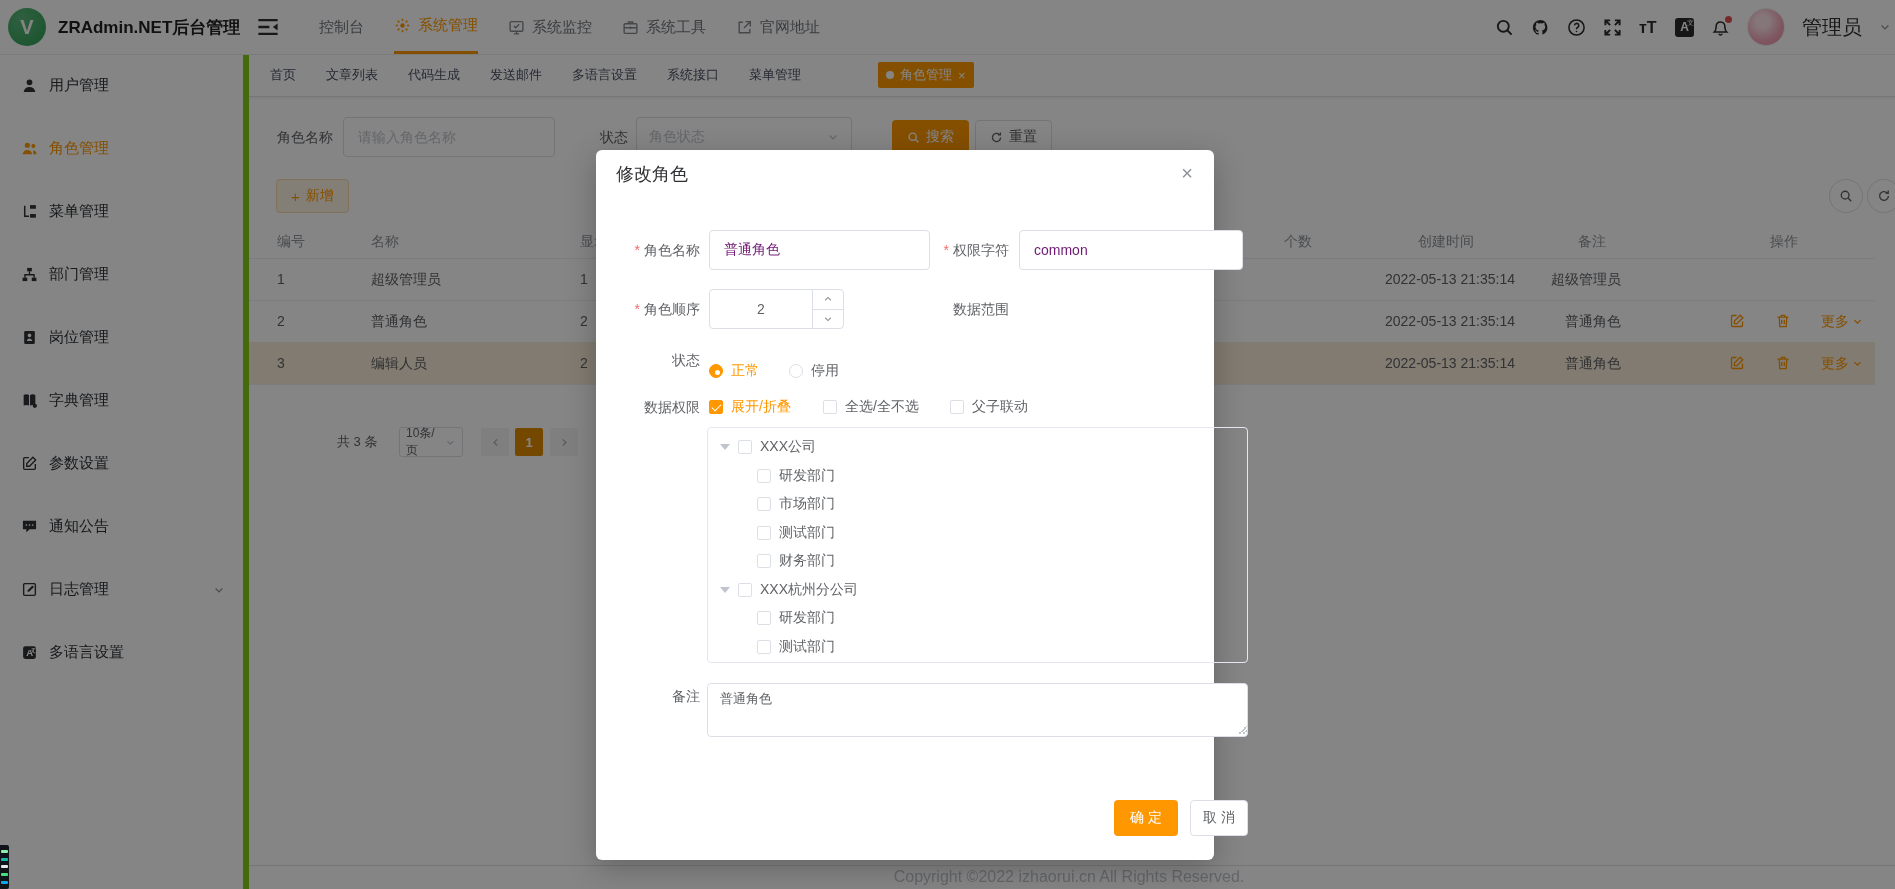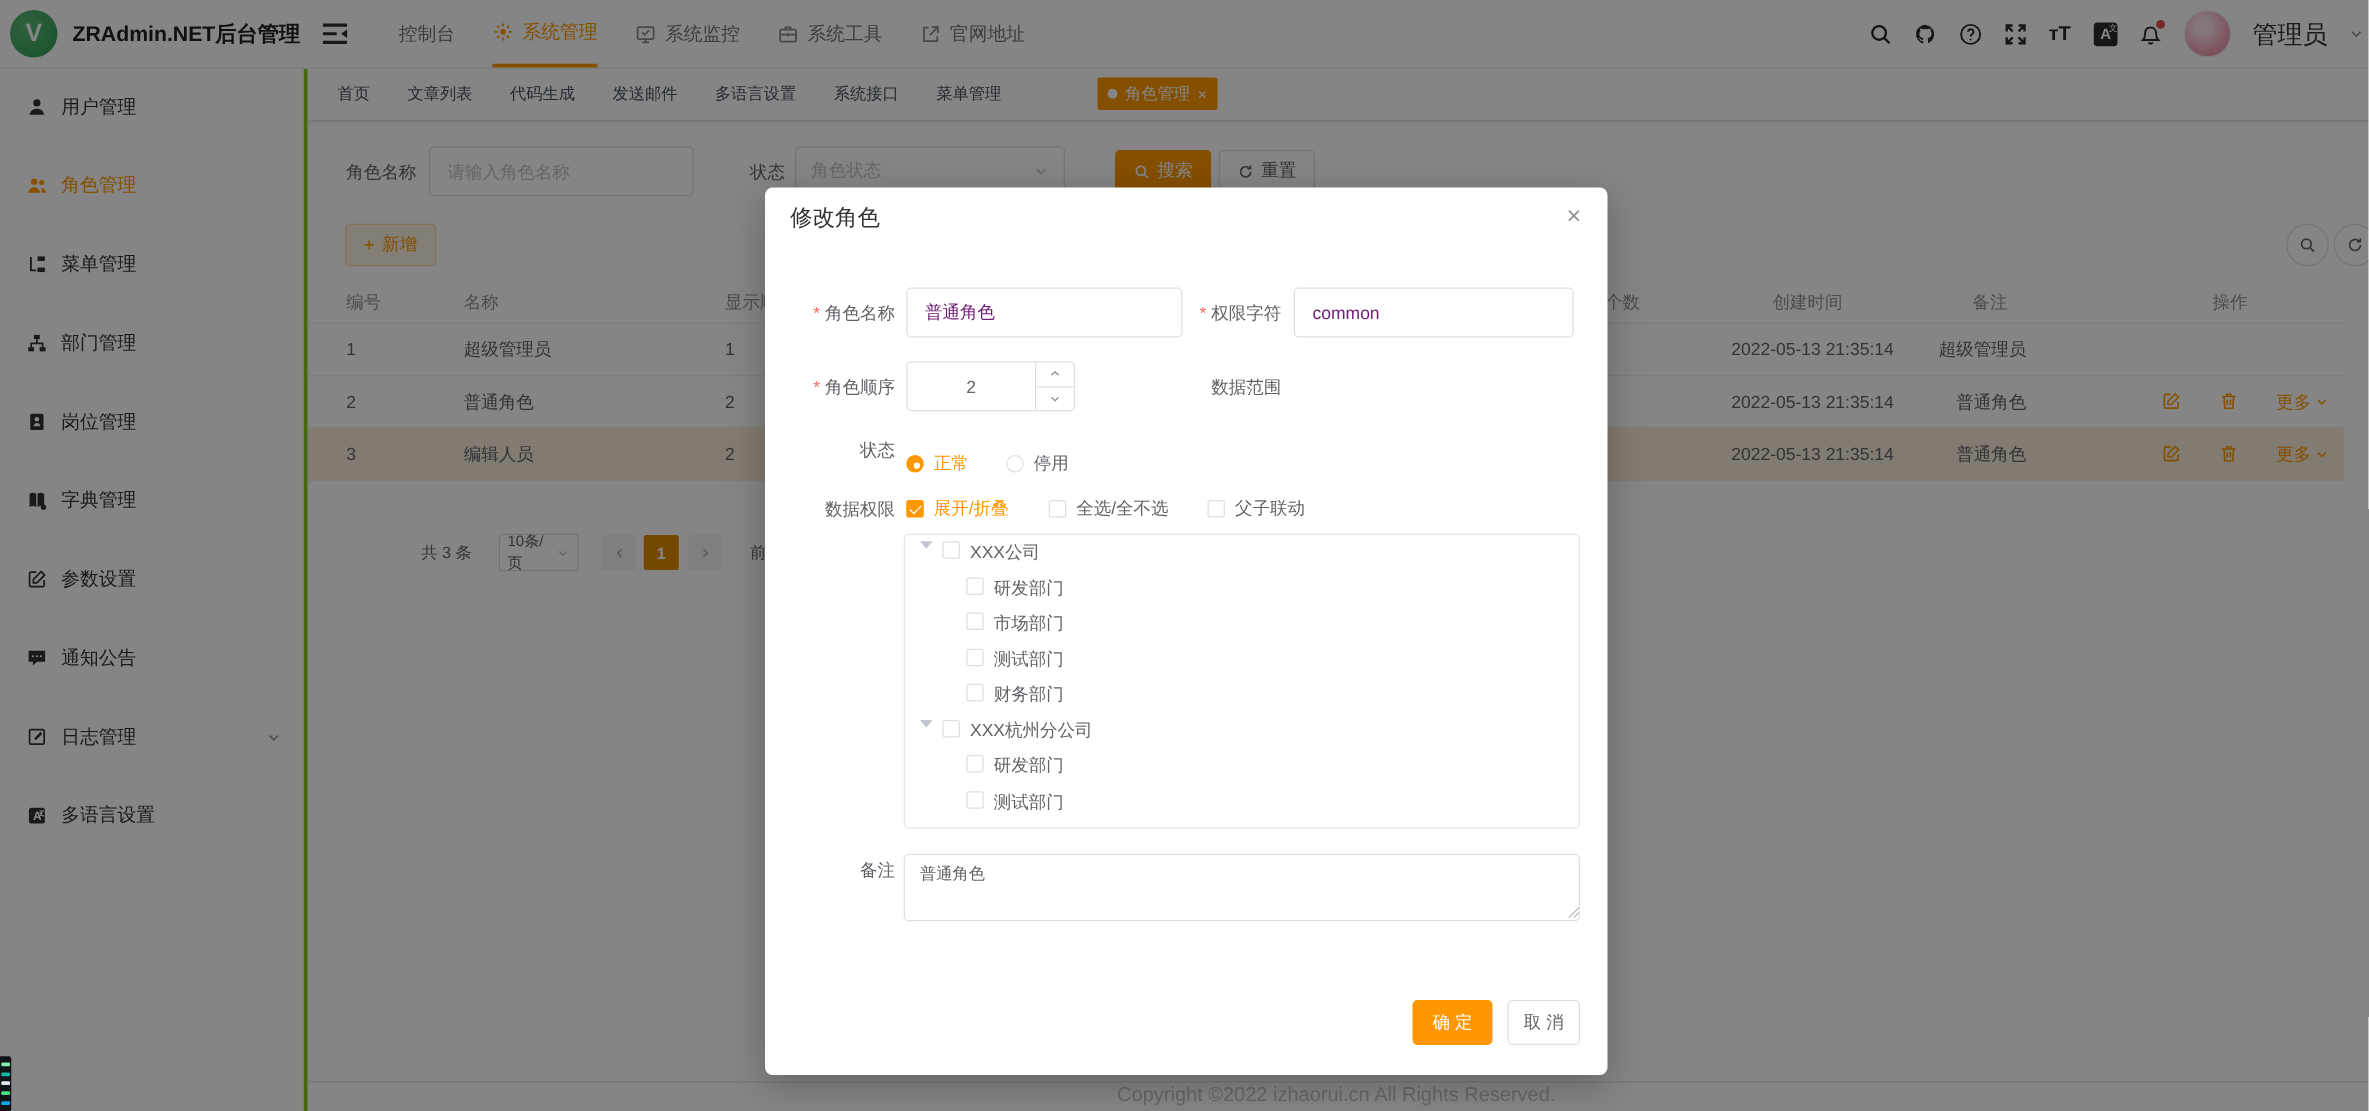--- a/index.html
+++ b/index.html
@@ -23,21 +23,21 @@
   .tool-icon{width:19px;height:19px;color:#2b2b2b;cursor:pointer;position:relative}
   .fontsize-glyph{font-size:16px;font-weight:bold;color:#2b2b2b;line-height:19px}
   .lang-badge{width:19px;height:19px;background:#2b2b2b;border-radius:3px;color:#fff;font-size:12px;font-weight:bold;display:flex;align-items:center;justify-content:center;position:relative}
   .lang-badge .mini{position:absolute;top:0px;right:0px;font-size:7px;font-weight:normal}
   .bell-dot{position:absolute;top:-2px;right:-2px;width:7px;height:7px;border-radius:50%;background:#e25050}
   .avatar{width:36px;height:36px;border-radius:50%;background:radial-gradient(circle at 40% 35%,#ffe3ea 20%,#f4a7bb 60%,#e58aa4);border:1px solid #eee}
   .username{font-size:20px;color:#303133;white-space:nowrap}
   .caret{width:12px;height:12px;color:#909399}
 
   
-  .sidebar{position:absolute;left:0;top:54px;width:243px;bottom:0;background:#fff;border-right:3px solid #84cc16;z-index:9}
+  .sidebar{position:absolute;left:0;top:54px;width:243px;bottom:0;background:#fff;border-right:6px solid #84cc16;z-index:9}
   .side-item{display:flex;align-items:center;gap:11px;height:63px;padding-left:21px;font-size:15px;color:#2f3237;cursor:pointer;position:relative}
   .side-item .sicon{width:17px;height:17px;color:#2f3237}
   .side-item.active{color:#ff9700}
   .side-item.active .sicon{color:#ff9700}
   .side-item .chev{position:absolute;right:18px;width:12px;height:12px;color:#909399}
 
   
   .tagsbar{position:absolute;left:243px;top:54px;right:0;height:43px;background:#fff;border-bottom:1px solid #dfe3e8;box-shadow:0 1px 3px rgba(0,0,0,.06);display:flex;align-items:center;gap:30px;padding-left:27px;box-sizing:border-box;z-index:8}
   .tag{font-size:13px;color:#495060;cursor:pointer;white-space:nowrap}
   .tag.active{background:#ff9700;color:#fff;padding:4px 8px;border-radius:2px;display:flex;align-items:center;gap:6px}
@@ -68,21 +68,21 @@
   .pg-total{font-size:13px;color:#606266;line-height:34px}
   .pg-size{box-sizing:border-box;width:64px;height:30px;border:1px solid #dcdfe6;border-radius:3px;font-size:12px;color:#606266;display:flex;align-items:center;justify-content:space-between;padding:0 6px;cursor:pointer;background:#fff}
   .pg-btn{width:28px;height:28px;border-radius:2px;background:#f4f4f5;color:#a8abb2;display:flex;align-items:center;justify-content:center;font-size:14px;cursor:pointer}
   .pg-cur{width:28px;height:28px;border-radius:2px;background:#e08b00;color:#fff;display:flex;align-items:center;justify-content:center;font-size:13px;font-weight:bold;cursor:pointer}
   .pg-goto{font-size:13px;color:#606266;line-height:30px}
   .footer-line{position:absolute;left:0;right:0;border-top:1px solid #e3e3e3}
   .copyright{position:absolute;left:0;right:0;text-align:center;font-size:16px;color:#c0c4cc}
 
   
   .overlay{position:absolute;inset:0;background:rgba(0,0,0,.48);z-index:50}
-  .dialog{position:absolute;left:612px;top:150px;width:674px;height:710px;background:#fff;border-radius:6px;box-shadow:0 8px 30px rgba(0,0,0,.25);z-index:60}
+  .dialog{position:absolute;left:596px;top:150px;width:618px;height:710px;background:#fff;border-radius:6px;box-shadow:0 8px 30px rgba(0,0,0,.25);z-index:60}
   .dlg-title{position:absolute;left:20px;top:12px;font-size:18px;color:#303133}
   .dlg-close{position:absolute;right:18px;top:14px;width:18px;height:18px;color:#909399;cursor:pointer;font-size:20px;line-height:18px;text-align:center}
   .dlabel{position:absolute;width:90px;text-align:right;font-size:14px;color:#606266;line-height:40px}
   .dlabel.req::before{content:"*";color:#f56c6c;margin-right:4px}
   .dlg .tinput{position:absolute}
   .num-input{box-sizing:border-box;position:absolute;border:1px solid #dcdfe6;border-radius:4px;display:flex;height:40px;background:#fff}
   .num-val{flex:1;display:flex;align-items:center;justify-content:center;font-size:14px;color:#606266}
   .num-ctrl{width:30px;border-left:1px solid #dcdfe6;display:flex;flex-direction:column}
   .num-btn{flex:1;display:flex;align-items:center;justify-content:center;color:#909399;cursor:pointer}
   .num-btn:first-child{border-bottom:1px solid #dcdfe6}
@@ -90,21 +90,21 @@
   .radio-dot{width:14px;height:14px;border-radius:50%;box-sizing:border-box;border:1px solid #dcdfe6;background:#fff}
   .radio.on .radio-dot{background:#ff9700;border-color:#ff9700;position:relative}
   .radio.on .radio-dot::after{content:"";position:absolute;left:4.5px;top:4.5px;width:5px;height:5px;border-radius:50%;background:#fff}
   .radio.on .radio-label{color:#ff9700}
   .checkbox{display:inline-flex;align-items:center;gap:8px;cursor:pointer}
   .cbox{width:14px;height:14px;border-radius:2px;box-sizing:border-box;border:1px solid #dcdfe6;background:#fff;position:relative}
   .checkbox.on .cbox{background:#ff9700;border-color:#ff9700}
   .checkbox.on .cbox::after{content:"";position:absolute;left:4px;top:1px;width:4px;height:8px;border:solid #fff;border-width:0 1.6px 1.6px 0;transform:rotate(45deg)}
   .checkbox.on .cb-label{color:#ff9700}
   .tree-box{position:absolute;left:111px;top:277px;width:541px;height:236px;border:1px solid #e4e7ed;border-radius:4px;box-sizing:border-box;padding-top:5px;overflow:hidden}
-  .tree-row{display:flex;height:28.5px;padding-left:12px;cursor:pointer}
+  .tree-row{display:flex;align-items:center;height:28.5px;padding-left:12px;cursor:pointer}
   .tree-caret{width:0;height:0;border-left:5px solid transparent;border-right:5px solid transparent;border-top:6px solid #c0c4cc;margin-right:8px}
   .tree-row.child{padding-left:49px}
   .tree-label{font-size:14px;color:#606266;margin-left:8px}
   .dlg-textarea{position:absolute;left:111px;top:533px;width:541px;height:54px;box-sizing:border-box;border:1px solid #dcdfe6;border-radius:4px;padding:6px 12px;font:13px "Liberation Sans","DejaVu Sans",sans-serif;color:#606266;resize:none}
   .ta-handle{position:absolute;left:641px;top:574px;width:10px;height:10px;background:linear-gradient(135deg,transparent 55%,#c0c4cc 55%,#c0c4cc 65%,transparent 65%,transparent 75%,#c0c4cc 75%,#c0c4cc 85%,transparent 85%);pointer-events:none}
   .dlg-btn{position:absolute;box-sizing:border-box;height:36px;border-radius:4px;font-size:14px;display:flex;align-items:center;justify-content:center;cursor:pointer}
   .dlg-ok{left:518px;top:650px;width:64px;background:#ff9700;color:#fff}
   .dlg-cancel{left:594px;top:650px;width:58px;background:#fff;border:1px solid #dcdfe6;color:#606266}
 
   

